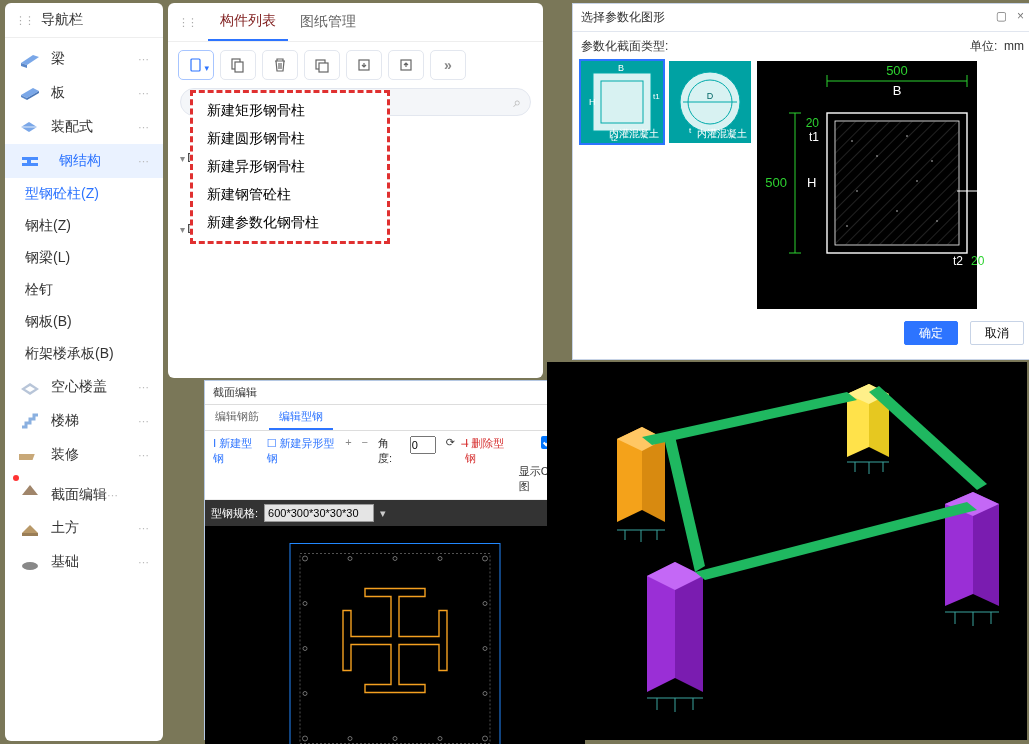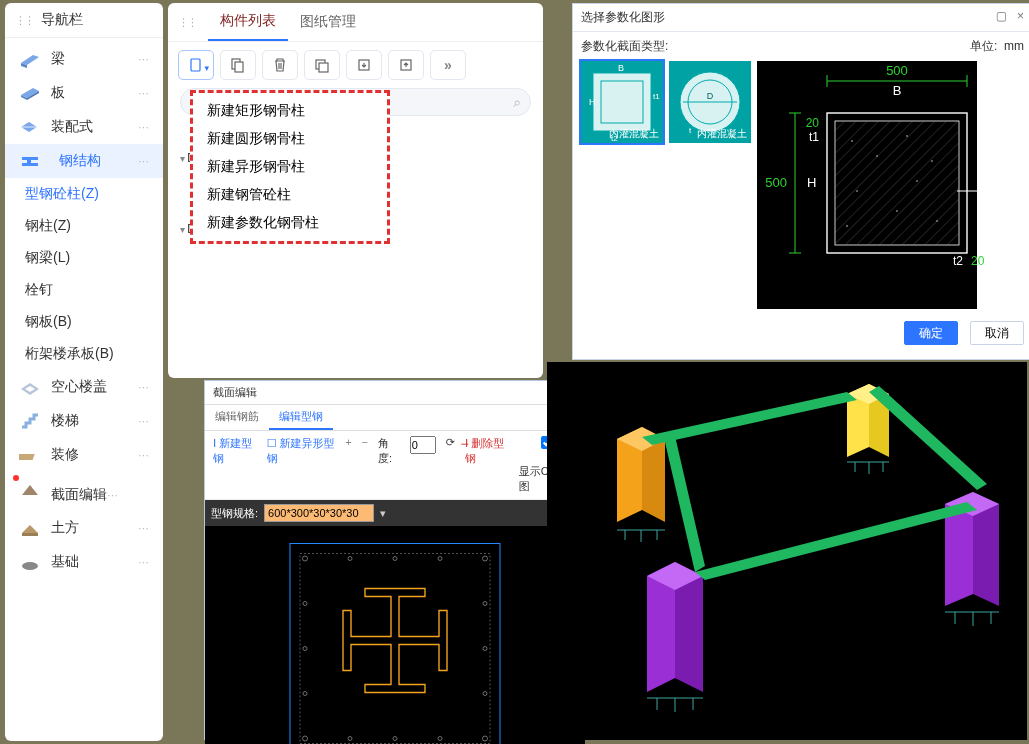--- a/index.html
+++ b/index.html
@@ -42,21 +42,21 @@
 .sw-title { background: #fff; font-size: 11px; padding: 4px 8px; color: #333; display: flex; justify-content: space-between; border-bottom: 1px solid #ddd; }
 .sw-tabs { display: flex; font-size: 11px; border-bottom: 1px solid #ddd; text-align: center; }
 .sw-tab { padding: 4px 10px; color: #666; cursor: pointer; }
 .sw-tab.active { color: #2d74ff; border-bottom: 2px solid #2d74ff; }
 .sw-toolbar { display: flex; align-items: flex-start; gap: 10px; padding: 5px 8px; font-size: 11px; color: #333; border-bottom: 1px solid #eee; }
 .sw-toolbar .blue { color: #2d74ff; }
 .sw-toolbar input.angle { width: 26px; height: 18px; font-size: 11px; }
 .sw-toolbar .red { color: #d63030; }
 .sw-toolbar label.chk { display: flex; align-items: center; gap: 15px; flex-direction: column; }
 .sw-spec { display: flex; align-items: center; font-size: 11px; background: #333; color: #fff; padding: 4px 6px; gap: 6px; }
-.sw-spec input { width: 110px; height: 18px; background: #fdba74; color: #000; border: 1px solid #999; font-size: 11px; padding: 0 3px; }
+.sw-spec input { width: 110px; height: 18px; background: #e5e5e5; color: #000; border: 1px solid #999; font-size: 11px; padding: 0 3px; }
 .sw-canvas { flex: 1; background: #000; height: 255px; position: relative; }
 
 
 .param-win { position: absolute; left: 564px; top: 3px; width: 461px; height: 357px; background: #fff; border: 1px solid #c7d3e6; margin-left: 8px; }
 .pw-title { font-size: 12px; padding: 5px 8px; border-bottom: 1px solid #e1e6ef; display: flex; justify-content: space-between; color: #333; }
 .pw-title .win-btns { display: flex; gap: 10px; color: #777; font-size: 12px; }
 .pw-body { padding: 6px 8px; font-size: 12px; color: #333; }
 .pw-row { display: flex; justify-content: space-between; margin-bottom: 6px; }
 .thumbs { display: flex; gap: 6px; }
 .thumb { width: 82px; height: 82px; background: #00a2a3; position: relative; cursor: pointer; }

